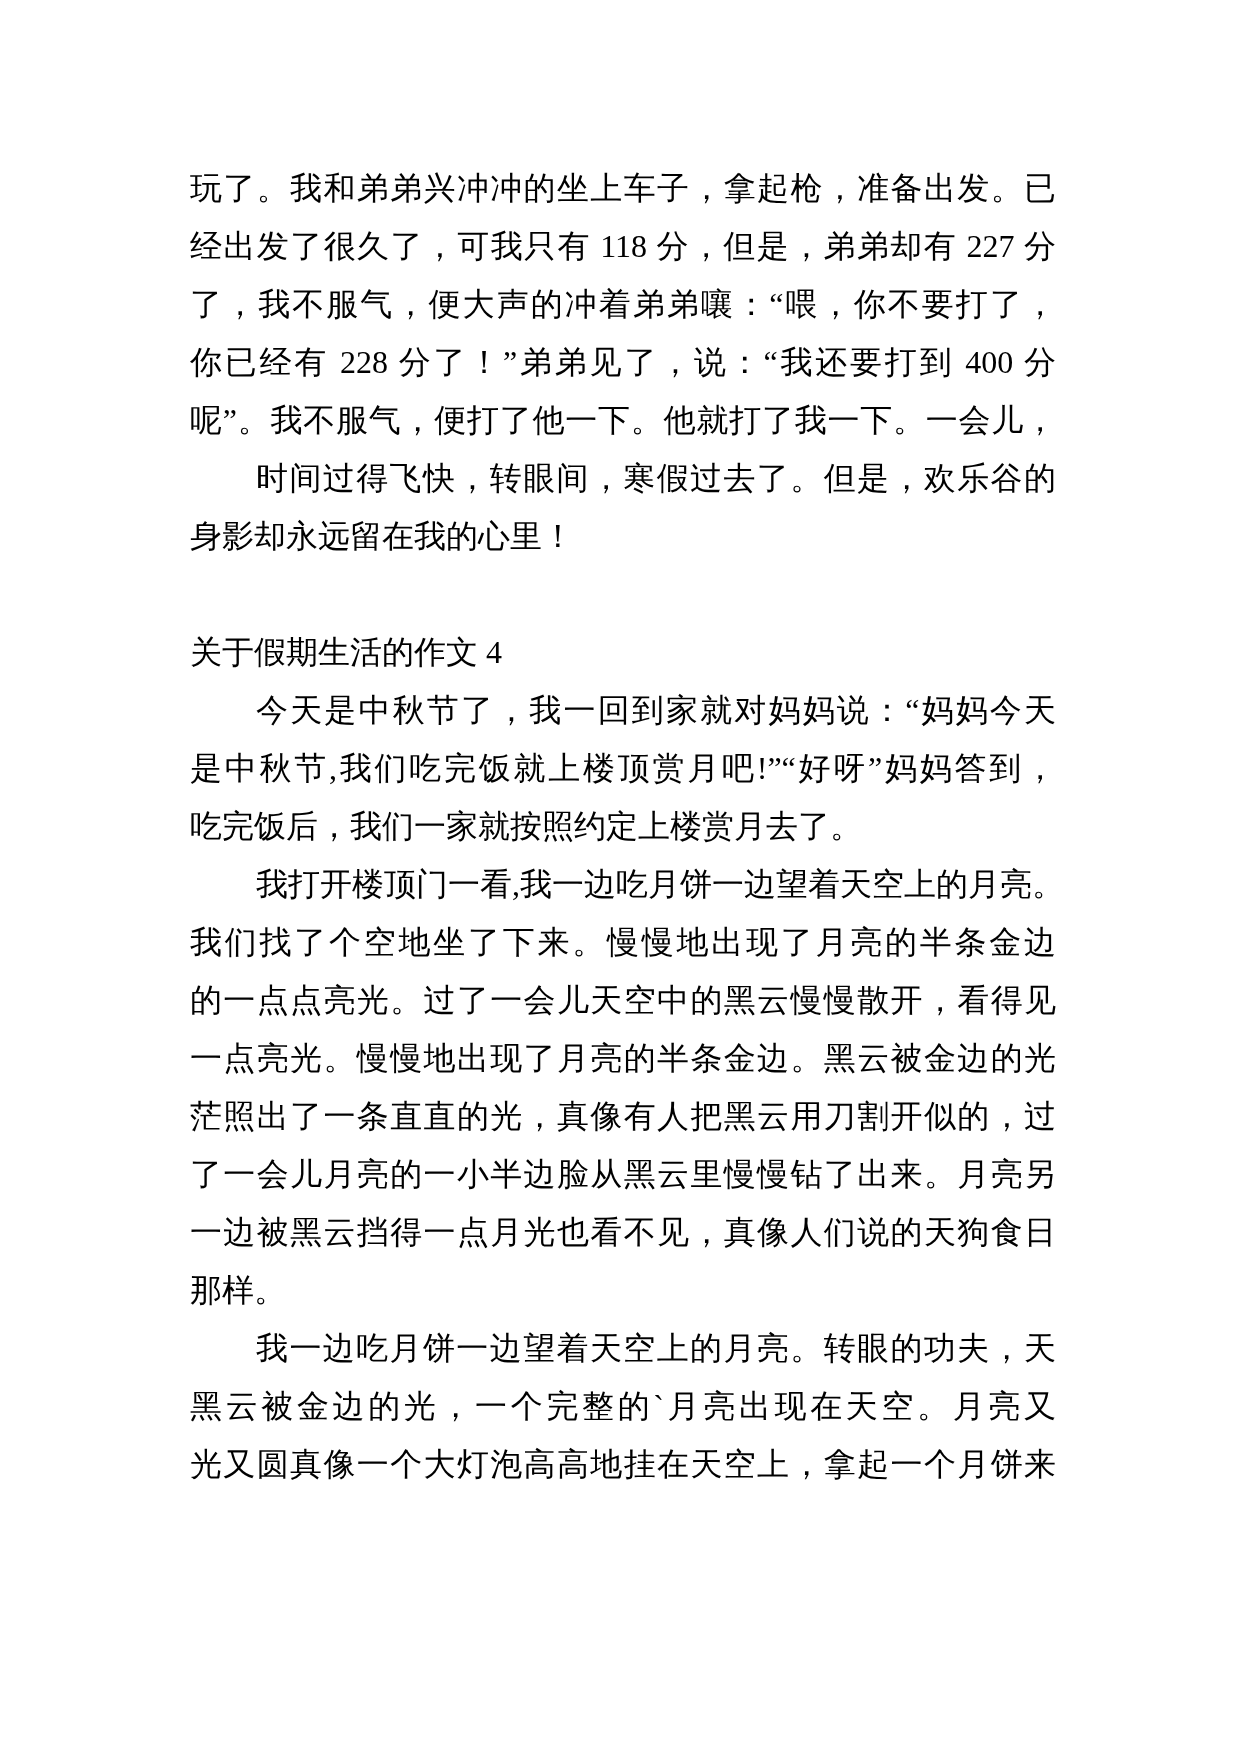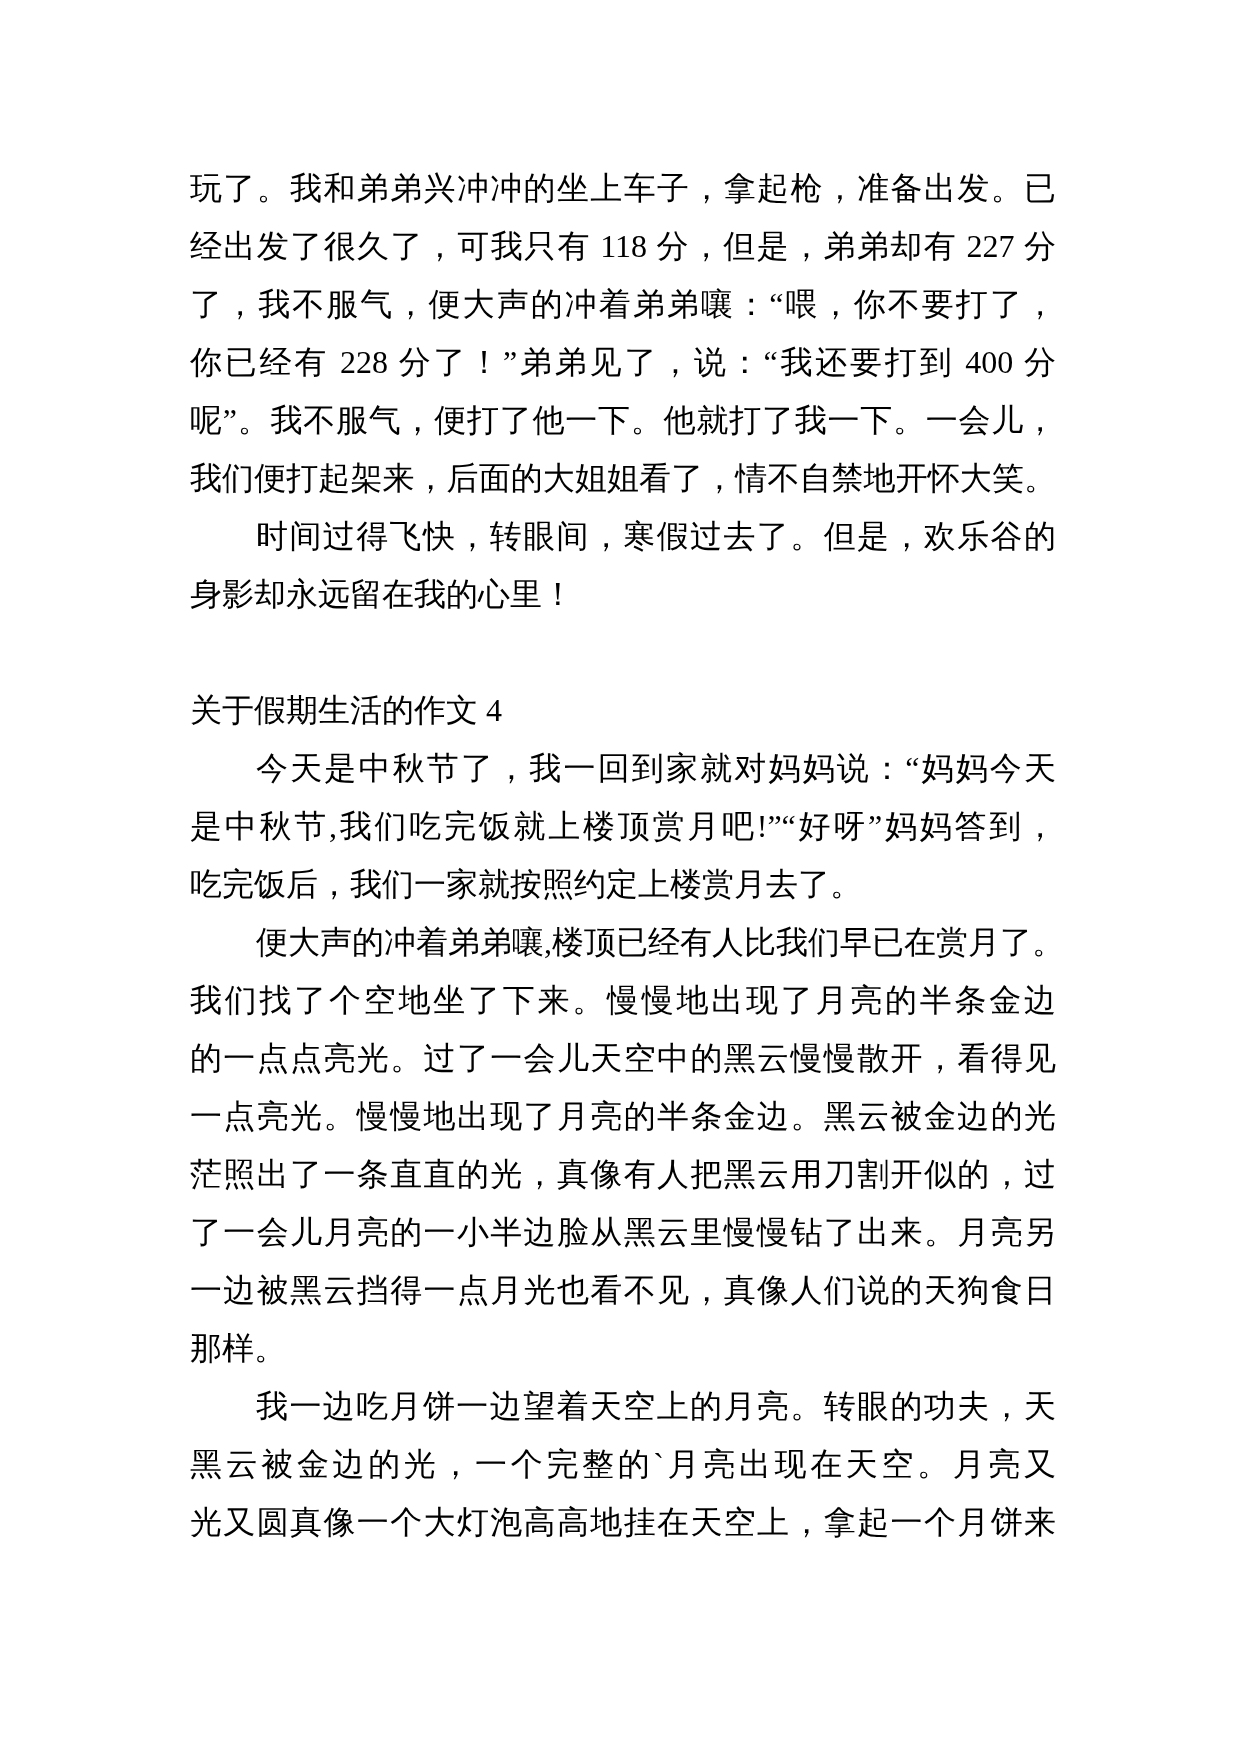--- a/index.html
+++ b/index.html
@@ -55,34 +55,33 @@
 <body>
 
 <div class="page">
   <div class="text-block">
 
     <div class="line j">玩了。我和弟弟兴冲冲的坐上车子，拿起枪，准备出发。已</div>
     <div class="line j">经出发了很久了，可我只有 118 分，但是，弟弟却有 227 分</div>
     <div class="line j">了，我不服气，便大声的冲着弟弟嚷：“喂，你不要打了，</div>
     <div class="line j">你已经有 228 分了！”弟弟见了，说：“我还要打到 400 分</div>
     <div class="line j">呢”。我不服气，便打了他一下。他就打了我一下。一会儿，</div>
-    <div class="line j">我们便打起架来，后面的大姐姐看了，情不自禁地开怀大笑。</div>
 
     <div class="line j ind">时间过得飞快，转眼间，寒假过去了。但是，欢乐谷的</div>
     <div class="line left">身影却永远留在我的心里！</div>
 
     <div class="line blank"></div>
 
     <div class="line left">关于假期生活的作文 4</div>
 
     <div class="line j ind">今天是中秋节了，我一回到家就对妈妈说：“妈妈今天</div>
     <div class="line j">是中秋节,我们吃完饭就上楼顶赏月吧!”“好呀”妈妈答到，</div>
     <div class="line left">吃完饭后，我们一家就按照约定上楼赏月去了。</div>
 
-    <div class="line j ind">便大声的冲着弟弟嚷,楼顶已经有人比我们早已在赏月了。</div>
+    <div class="line j ind">我打开楼顶门一看,我一边吃月饼一边望着天空上的月亮。</div>
     <div class="line j">我们找了个空地坐了下来。慢慢地出现了月亮的半条金边</div>
     <div class="line j">的一点点亮光。过了一会儿天空中的黑云慢慢散开，看得见</div>
     <div class="line j">一点亮光。慢慢地出现了月亮的半条金边。黑云被金边的光</div>
     <div class="line j">茫照出了一条直直的光，真像有人把黑云用刀割开似的，过</div>
     <div class="line j">了一会儿月亮的一小半边脸从黑云里慢慢钻了出来。月亮另</div>
     <div class="line j">一边被黑云挡得一点月光也看不见，真像人们说的天狗食日</div>
     <div class="line left">那样。</div>
 
     <div class="line j ind">我一边吃月饼一边望着天空上的月亮。转眼的功夫，天</div>
     <div class="line j">黑云被金边的光，一个完整的`月亮出现在天空。月亮又</div>

